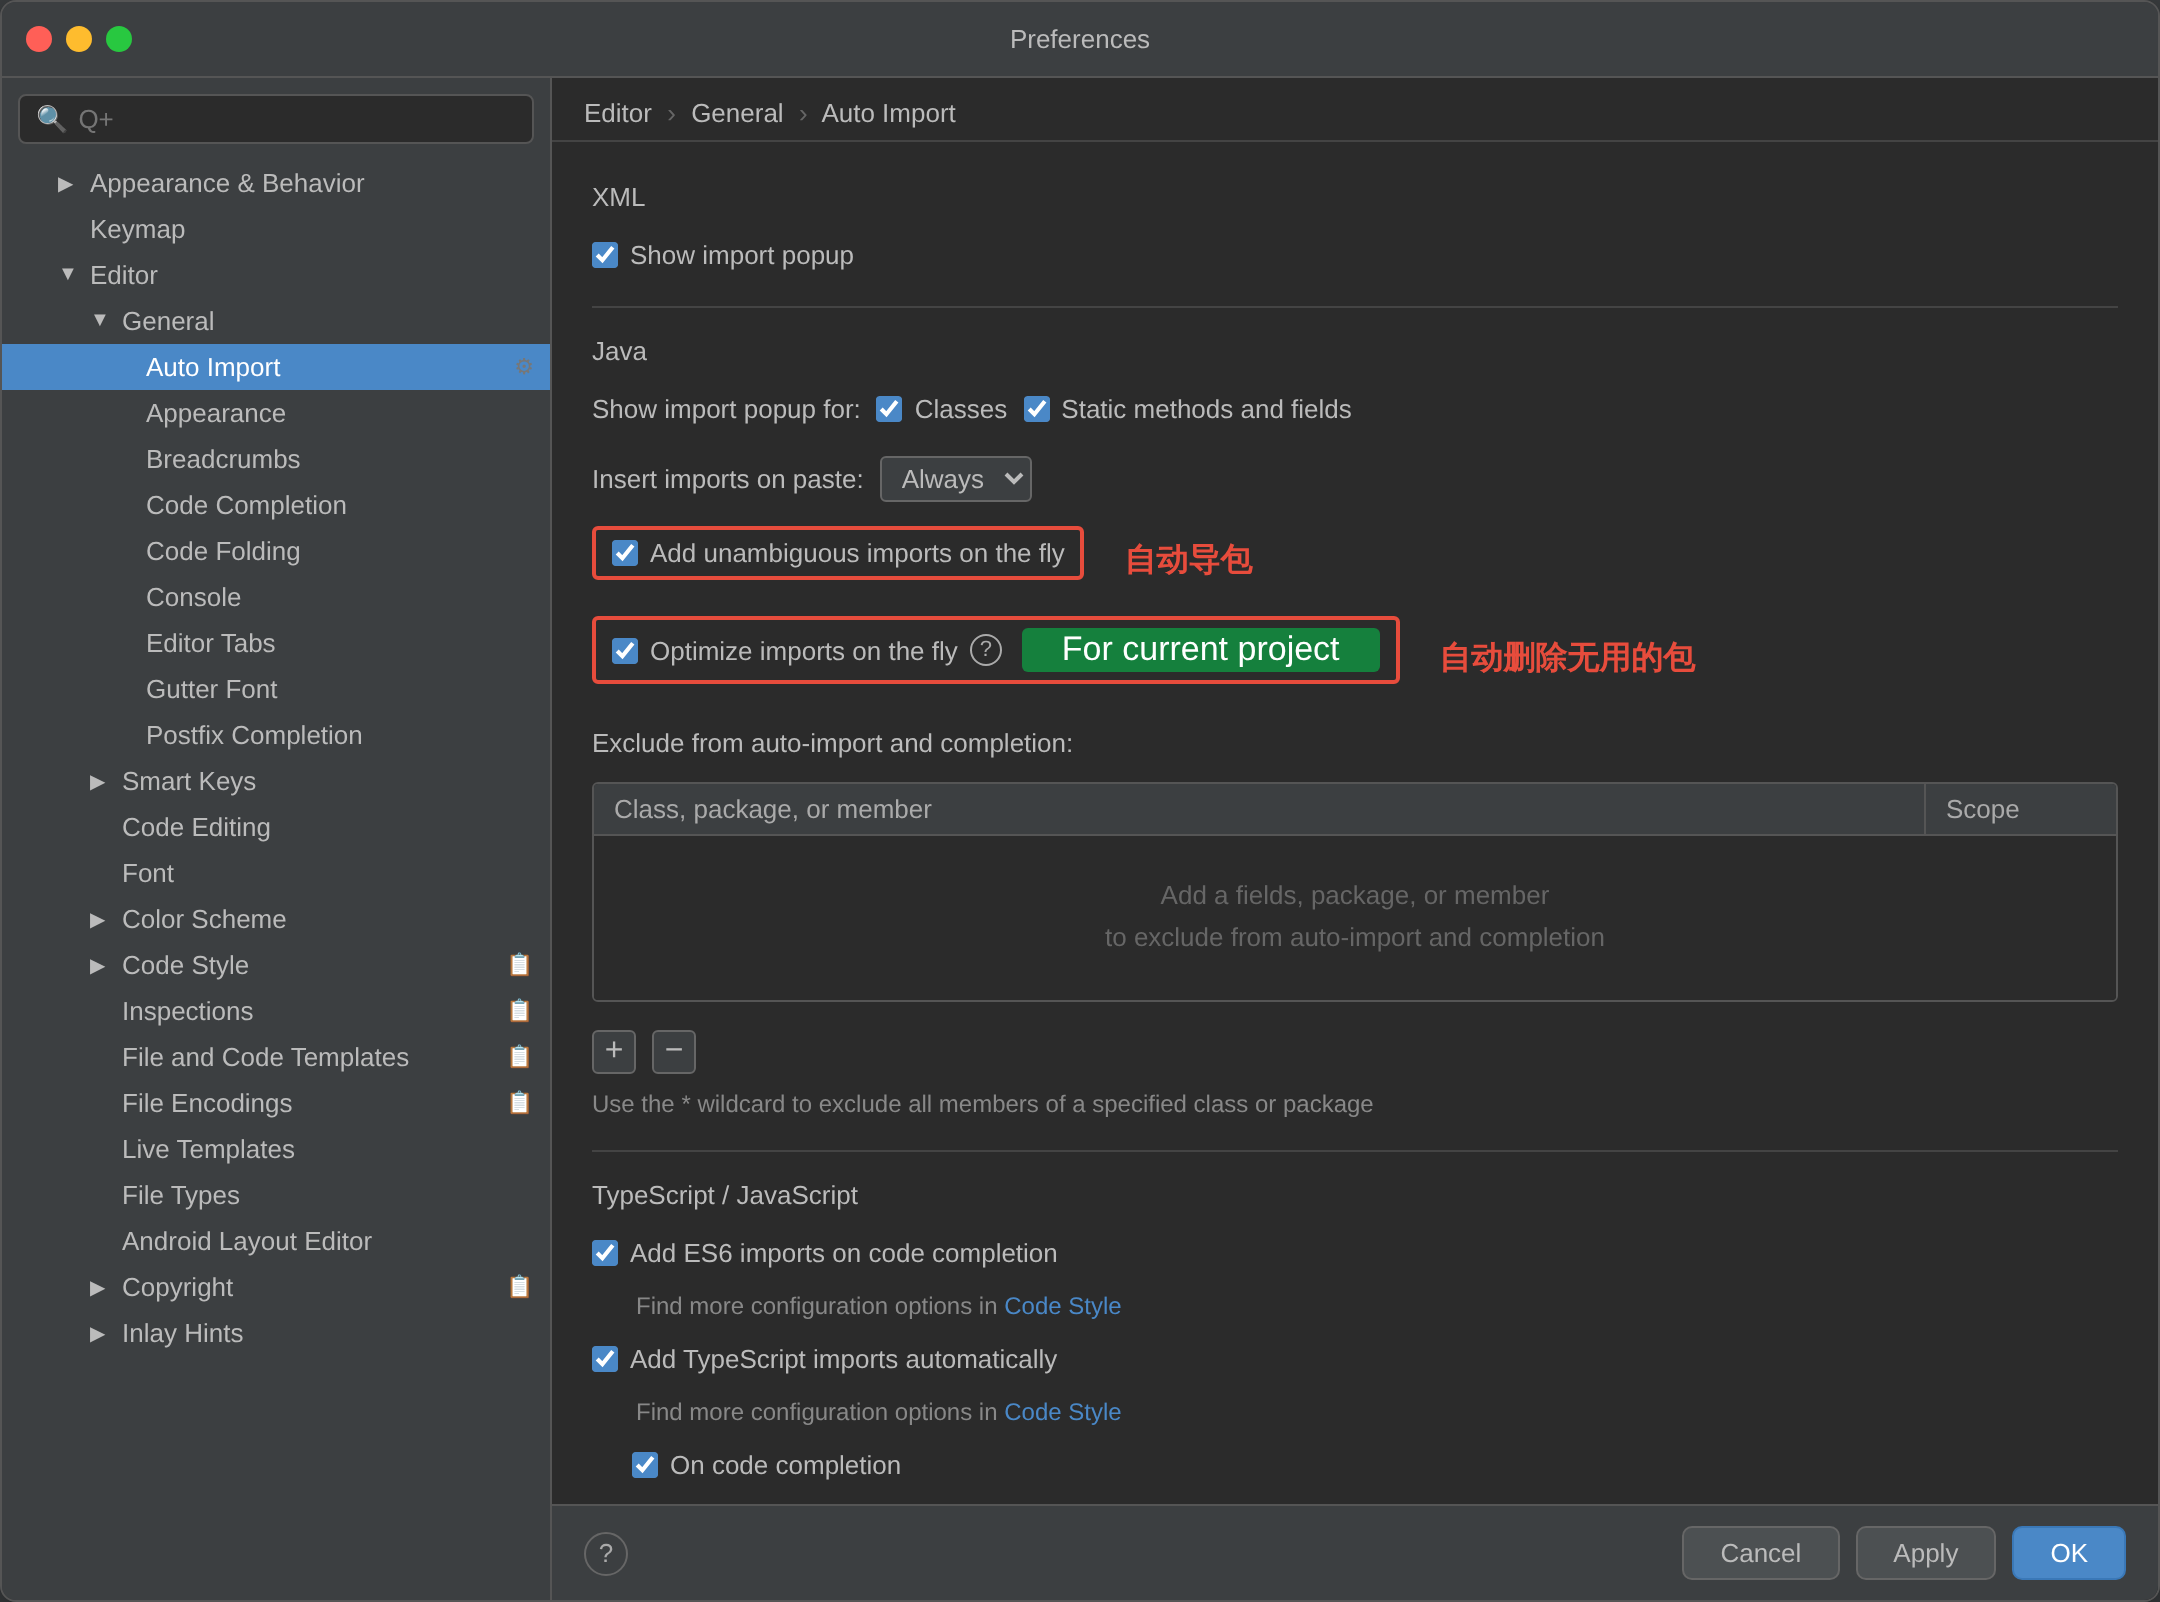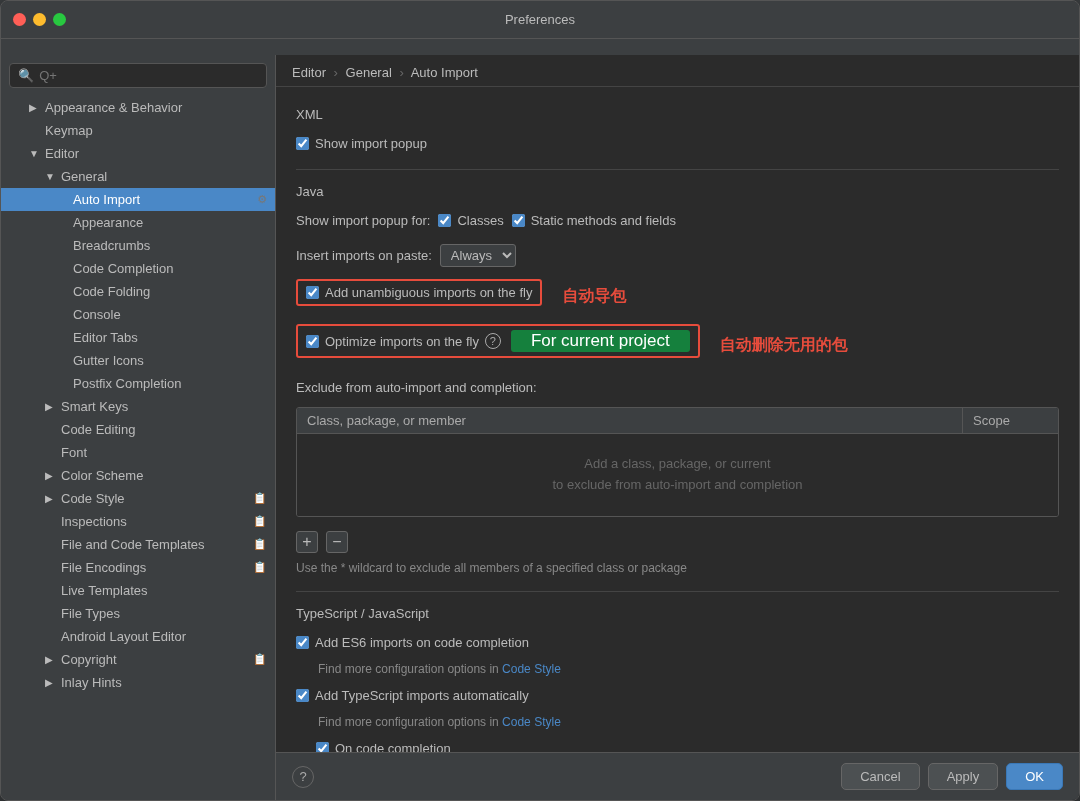--- a/index.html
+++ b/index.html
@@ -16,21 +16,20 @@
     .window {
       width: 1080px;
       height: 801px;
       background: #3c3f41;
       border-radius: 8px;
       overflow: hidden;
       display: flex;
       flex-direction: column;
       box-shadow: 0 8px 32px rgba(0,0,0,0.6);
       border: 1px solid #555;
-      gap: 16px;
     }
     .titlebar {
       background: #3c3f41;
       height: 38px;
       display: flex;
       align-items: center;
       justify-content: center;
       position: relative;
       border-bottom: 1px solid #555;
       flex-shrink: 0;
@@ -422,21 +421,21 @@
           <span>Console</span>
         </div>
 
         <div class="sidebar-item indent3">
           <span class="arrow"></span>
           <span>Editor Tabs</span>
         </div>
 
         <div class="sidebar-item indent3">
           <span class="arrow"></span>
-          <span>Gutter Icons</span>
+          <span>Gutter Font</span>
         </div>
 
         <div class="sidebar-item indent3">
           <span class="arrow"></span>
           <span>Postfix Completion</span>
         </div>
 
         <div class="sidebar-item indent2">
           <span class="arrow">▶</span>
           <span>Smart Keys</span>
@@ -579,21 +578,21 @@
         <div class="option-row">
           <label>Exclude from auto-import and completion:</label>
         </div>
         <div class="exclude-table">
           <div class="table-header">
             <div class="table-header-cell">Class, package, or member</div>
             <div class="table-header-cell">Scope</div>
           </div>
           <div class="table-body">
             <div class="table-placeholder">
-              <span>Add a class, package, or current</span><br>
+              <span>Add a fields, package, or member</span><br>
               <span>to exclude from auto-import and completion</span>
             </div>
           </div>
         </div>
         <div class="table-actions">
           <button class="table-action-btn">+</button>
           <button class="table-action-btn">−</button>
         </div>
         <div class="wildcard-note">Use the * wildcard to exclude all members of a specified class or
 package</div>

